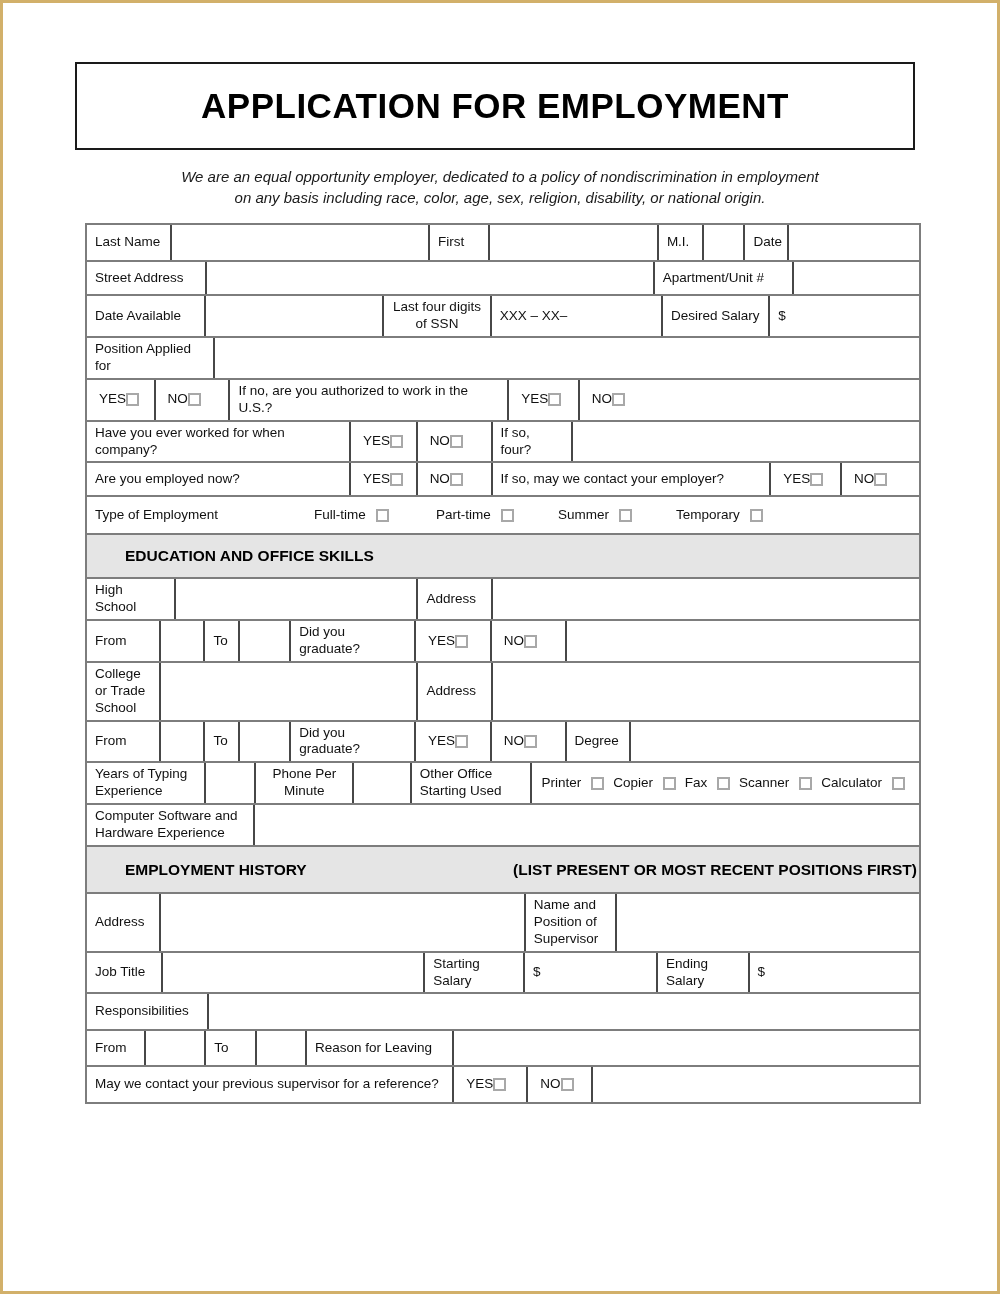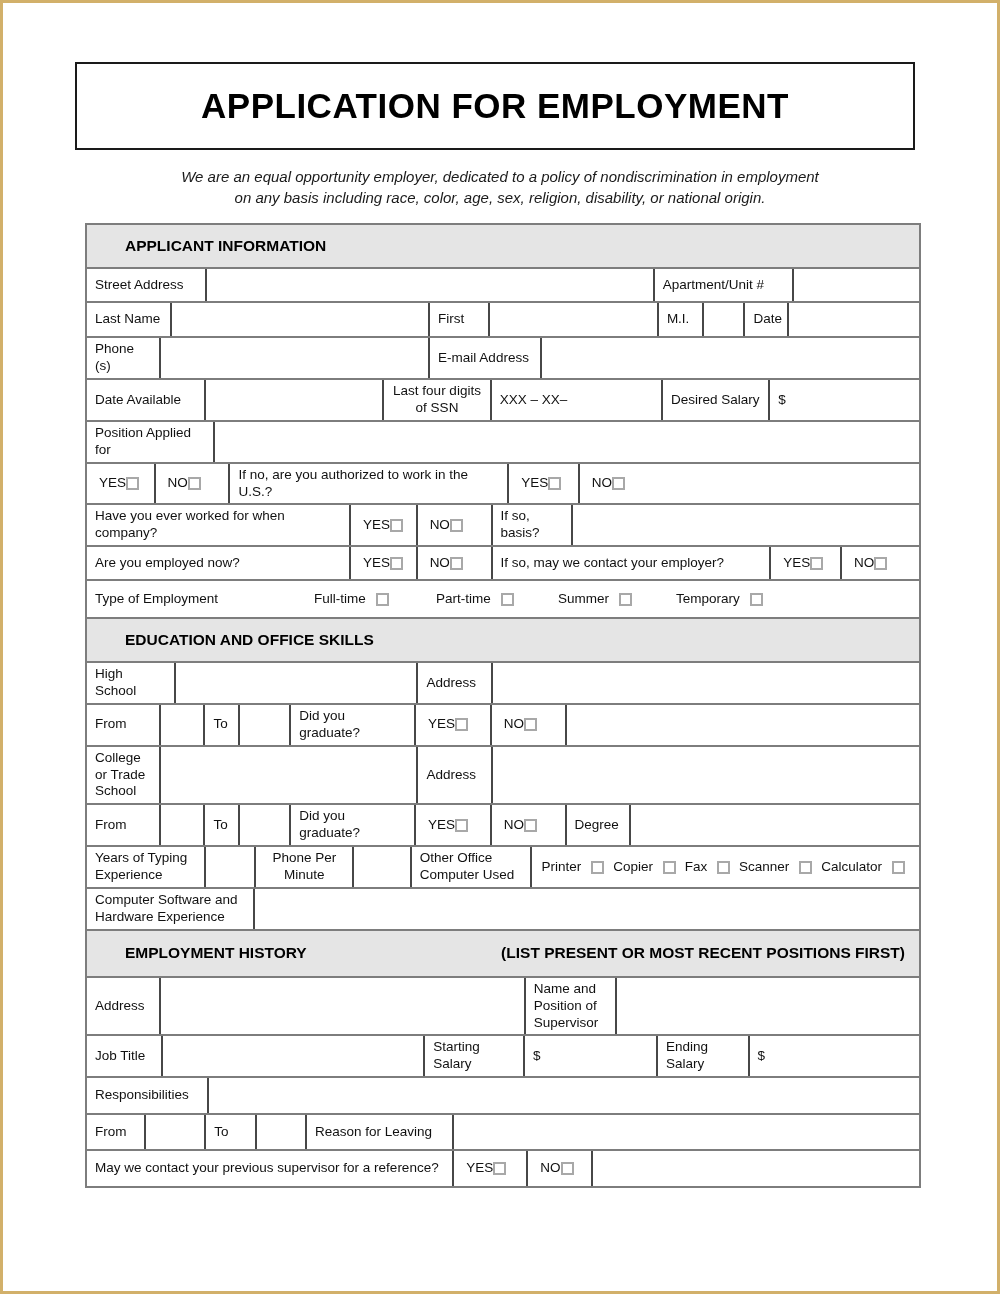--- a/index.html
+++ b/index.html
@@ -12,21 +12,21 @@
   .page{width:1000px;height:1294px;border:3px solid var(--page_border);background:#fff;overflow:hidden;}
   .title-box{margin:59px 0 0 72px;width:840px;height:88px;border:2px solid var(--title_border);
     display:flex;align-items:center;justify-content:center;}
   .title-box h1{margin:0;font-size:35px;font-weight:800;letter-spacing:.5px;color:#000;}
   .disclaimer{margin-top:17px;text-align:center;font-style:italic;font-size:15px;line-height:1.38;color:#1a1a1a;}
   .tbl{margin:15px 0 0 82px;width:836px;border:2px solid var(--grid_outer);}
   .row{display:flex;border-top:2px solid var(--grid_outer);align-items:stretch;}
   .row:first-child{border-top:none;}
   .sec{background:var(--section_bg);min-height:42px;display:flex;align-items:center;
     padding-left:38px;font-weight:bold;font-size:15.5px;color:#000;}
-  .sec .sub{margin-left:auto;margin-right:14px;}
+  .sec .sub{margin-left:auto;margin-right:2px;}
   .cell{border-left:2px solid var(--grid_inner);padding:3px 8px;font-size:13.5px;
     display:flex;align-items:center;line-height:1.25;}
   .cell:first-child{border-left:none;}
   .fill{flex:1;}
   .ctr{justify-content:center;text-align:center;padding:3px 3px;}
   .bold{font-weight:bold;}
   .cbx{width:13px;height:13px;border:2px solid var(--checkbox_border);background:#fff;
     display:inline-block;flex:0 0 auto;}
   .cbcell{padding-left:12px;}
   .opt{display:flex;align-items:center;gap:10px;}
@@ -45,49 +45,40 @@
     <h1>APPLICATION FOR EMPLOYMENT</h1>
   </div>
 
   <div class="disclaimer">
     <div>We are an equal opportunity employer, dedicated to a policy of nondiscrimination in employment</div>
     <div>on any basis including race, color, age, sex, religion, disability, or national origin.</div>
   </div>
 
   <div class="tbl">
 
-    <div class="row sec">
-      <span>APPLICANT INFORMATION</span>
-    </div>
-
-    <div class="row" style="min-height:34px">
-      <div class="cell" style="width:14.2%">Street Address</div>
-      <div class="cell" style="width:53.8%"></div>
-      <div class="cell" style="width:16.7%">Apartment/Unit #</div>
-      <div class="cell fill"></div>
-    </div>
 
     <div class="row" style="min-height:35px">
       <div class="cell" style="width:10%">Last Name</div>
       <div class="cell" style="width:31%"></div>
       <div class="cell" style="width:7.2%">First</div>
       <div class="cell" style="width:20.3%"></div>
       <div class="cell" style="width:5.4%">M.I.</div>
       <div class="cell" style="width:5%"></div>
       <div class="cell" style="width:5.3%">Date</div>
       <div class="cell fill"></div>
     </div>
 
-
-    <div class="row" style="min-height:34px">
-      <div class="cell" style="width:8.7%">Phone (s)</div>
-      <div class="cell" style="width:32.3%"></div>
-      <div class="cell" style="width:13.5%">E-mail Address</div>
-      <div class="cell fill"></div>
-    </div>
+    <div class="row" style="min-height:34px">
+      <div class="cell" style="width:14.2%">Street Address</div>
+      <div class="cell" style="width:53.8%"></div>
+      <div class="cell" style="width:16.7%">Apartment/Unit #</div>
+      <div class="cell fill"></div>
+    </div>
+
+
 
     <div class="row" style="min-height:36px">
       <div class="cell" style="width:14.1%">Date Available</div>
       <div class="cell" style="width:21.4%"></div>
       <div class="cell ctr" style="width:12.9%">Last four digits of SSN</div>
       <div class="cell" style="width:20.6%">XXX – XX–</div>
       <div class="cell" style="width:12.9%">Desired Salary</div>
       <div class="cell fill">$</div>
     </div>
 
@@ -119,21 +110,21 @@
     <div class="row" style="min-height:34px">
       <div class="cell" style="width:31.5%">Have you ever worked for when company?</div>
       <div class="cell cbcell" style="width:8%">
         <span>YES</span>
         <span class="cbx"></span>
       </div>
       <div class="cell cbcell" style="width:9%">
         <span>NO</span>
         <span class="cbx"></span>
       </div>
-      <div class="cell" style="width:9.7%">If so, basis?</div>
+      <div class="cell" style="width:9.7%">If so, four?</div>
       <div class="cell fill"></div>
     </div>
 
     <div class="row" style="min-height:34px">
       <div class="cell" style="width:31.5%">Are you employed now?</div>
       <div class="cell cbcell" style="width:8%">
         <span>YES</span>
         <span class="cbx"></span>
       </div>
       <div class="cell cbcell" style="width:9%">
@@ -224,21 +215,21 @@
       </div>
       <div class="cell" style="width:7.7%">Degree</div>
       <div class="cell fill"></div>
     </div>
 
     <div class="row" style="min-height:42px">
       <div class="cell" style="width:14.1%">Years of Typing Experience</div>
       <div class="cell" style="width:6%"></div>
       <div class="cell ctr" style="width:11.8%">Phone Per Minute</div>
       <div class="cell" style="width:6.9%"></div>
-      <div class="cell" style="width:14.4%">Other Office Computer Used</div>
+      <div class="cell" style="width:14.4%">Other Office Starting Used</div>
       <div class="cell equipcell fill">
         <span class="opt">
           <span>Printer</span>
           <span class="cbx"></span>
         </span>
         <span class="opt">
           <span>Copier</span>
           <span class="cbx"></span>
         </span>
         <span class="opt">

